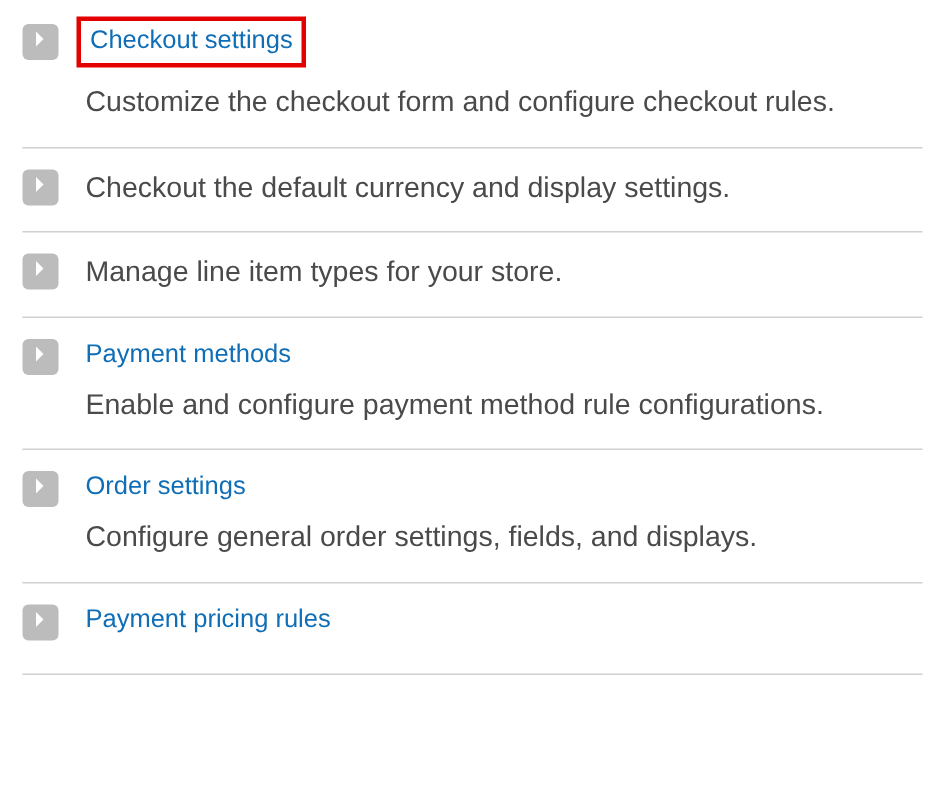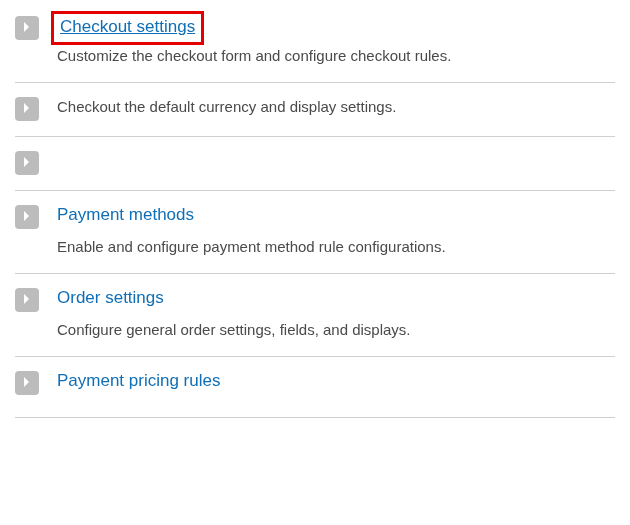--- a/index.html
+++ b/index.html
@@ -57,26 +57,25 @@
       margin-bottom: 10px;
       line-height: 1.3;
       display: inline-block;
       width: fit-content;
     }
     .setting-title.highlighted {
       border: 3px solid #e50000;
       padding: 2px 6px 4px 6px;
       margin-left: -6px;
       margin-top: -4px;
-      margin-bottom: 0;
-      text-decoration: underline;
+      margin-bottom: 10px;
     }
     .setting-description {
       color: #4a4a4a;
-      font-size: 15px;
+      font-size: 19px;
       line-height: 1.45;
     }
   </style>
 </head>
 <body>
 
 <div class="settings-list">
 
   <div class="setting-item">
     <div class="expand-button">
@@ -107,20 +106,21 @@
 
   <div class="setting-item">
     <div class="expand-button">
       <span>
         <svg viewBox="0 0 8 12">
             <path d="M1 1 L6 6 L1 11 Z"></path>
           </svg>
       </span>
     </div>
     <div class="setting-content">
+      <div class="setting-description">Manage line item types for your store.</div>
     </div>
   </div>
 
   <div class="setting-item">
     <div class="expand-button">
       <span>
         <svg viewBox="0 0 8 12">
             <path d="M1 1 L6 6 L1 11 Z"></path>
           </svg>
       </span>

